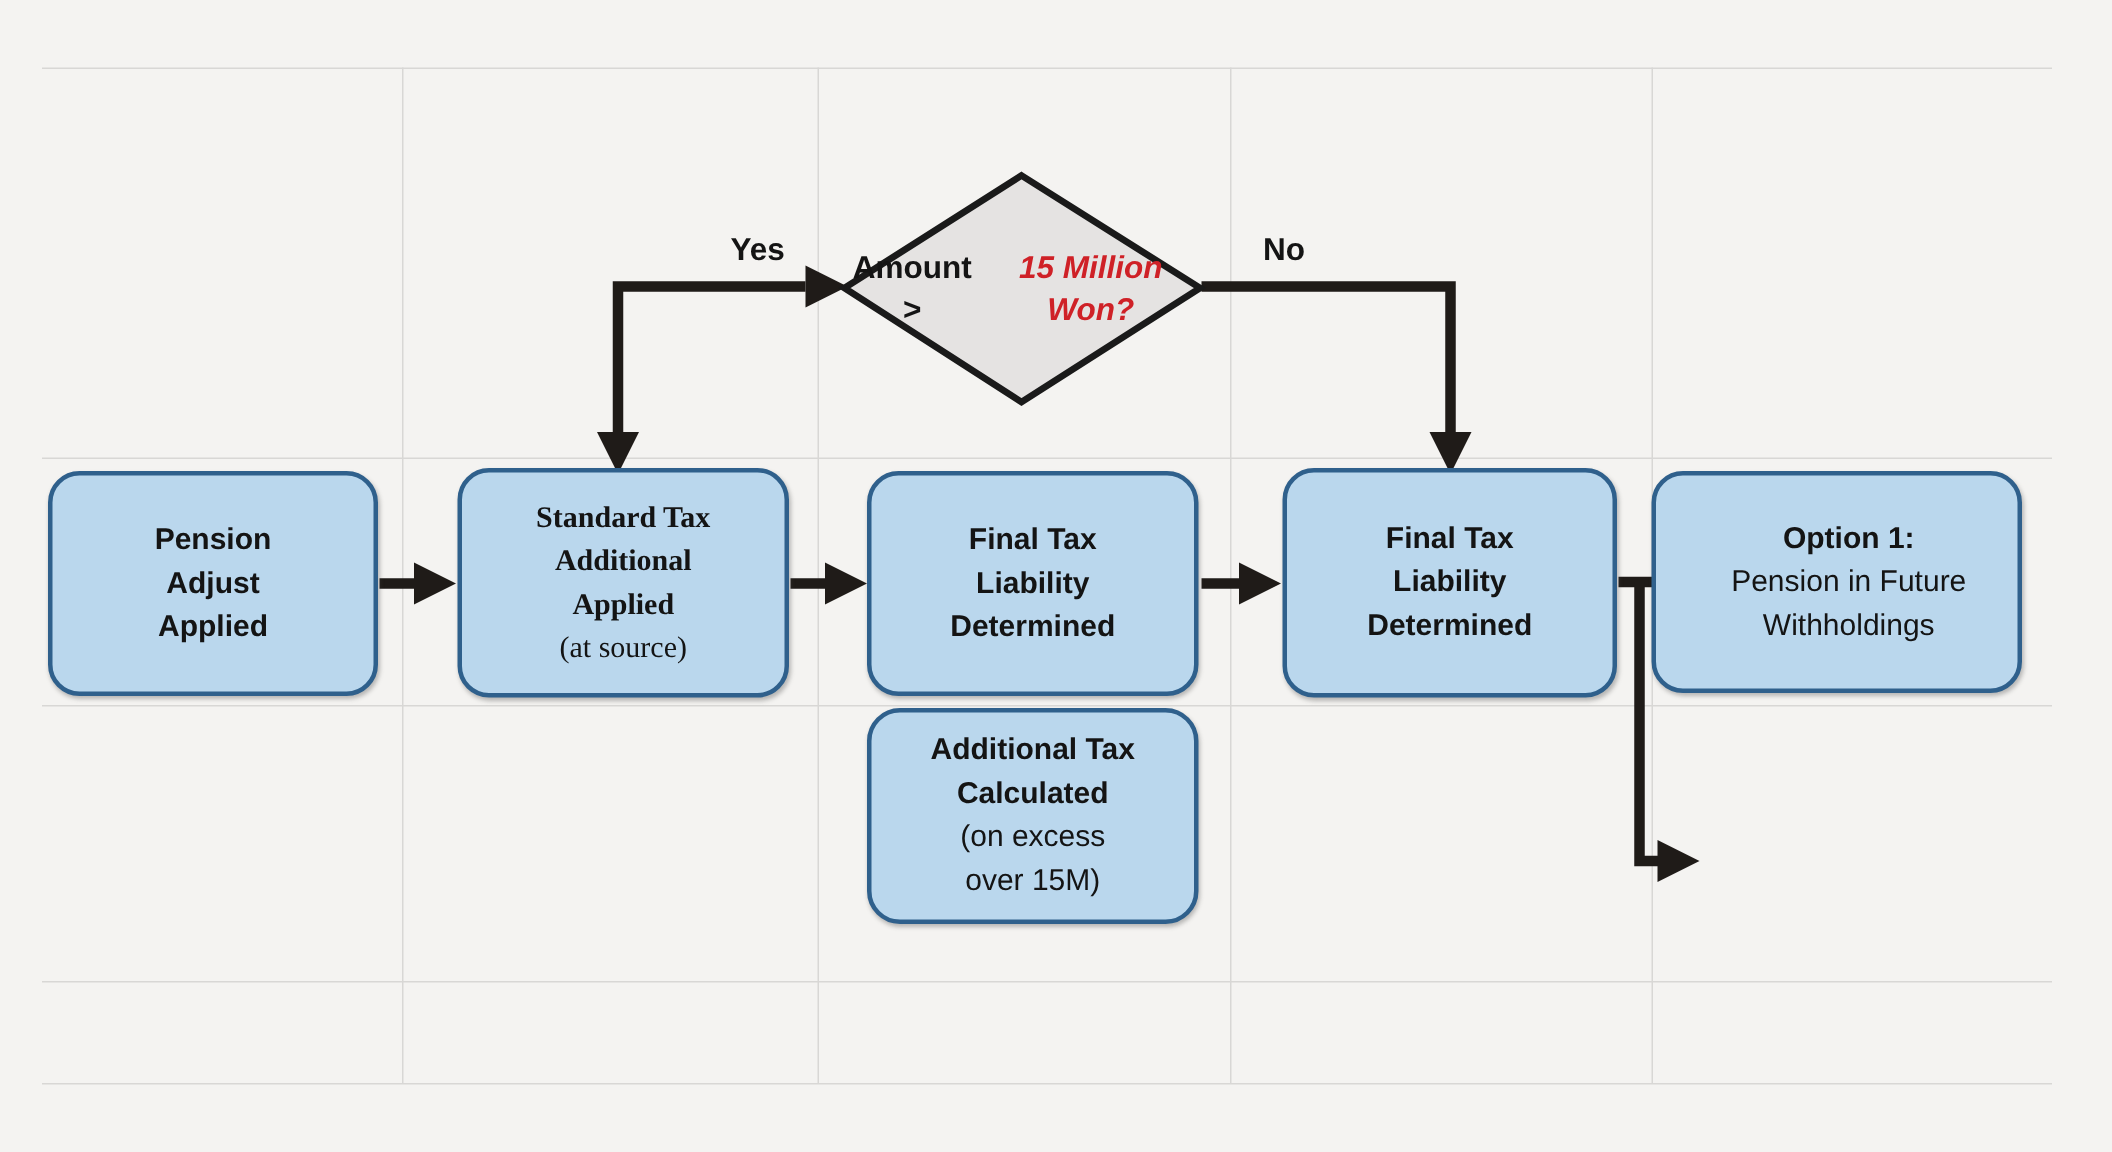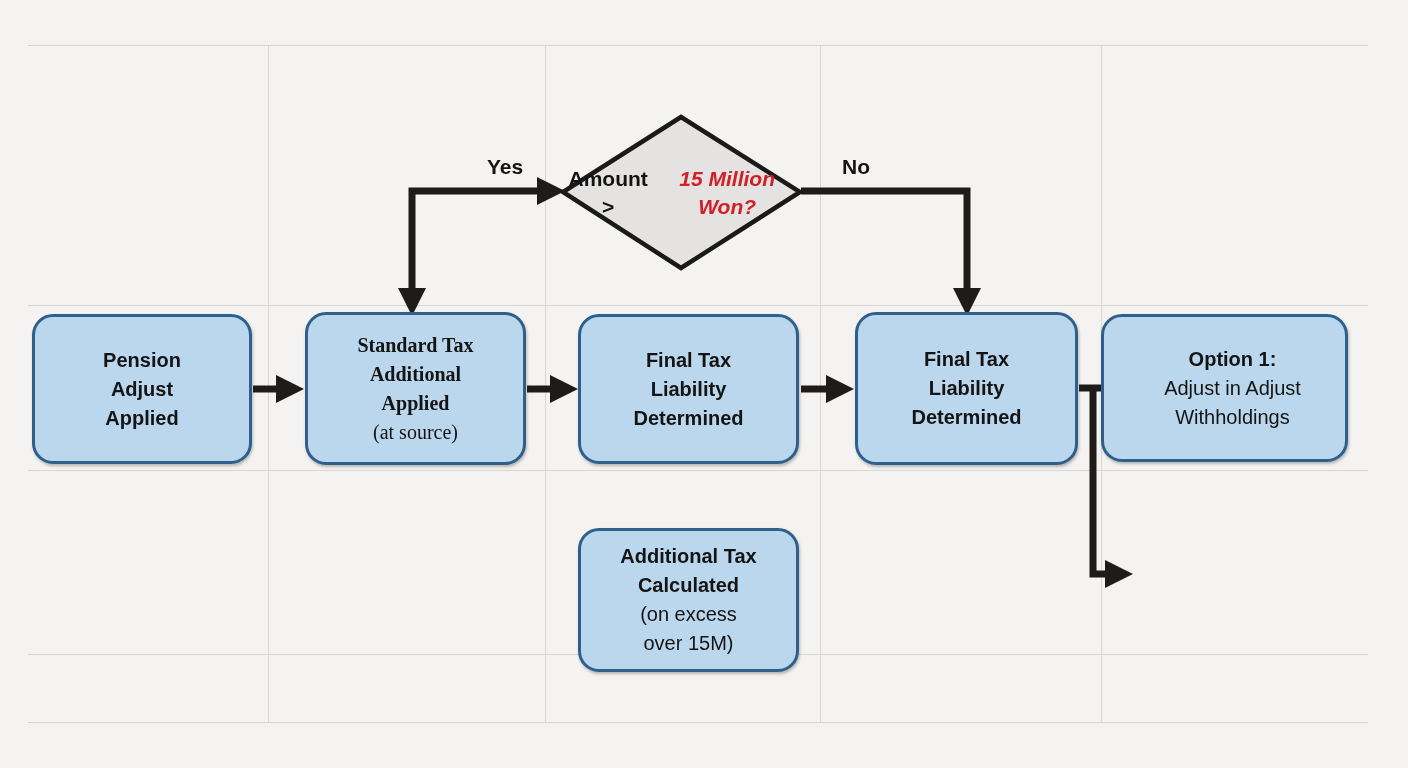--- a/index.html
+++ b/index.html
@@ -116,25 +116,25 @@
   </div>
 
   <div class="node" style="left:855px; top:312px; width:217px; height:147px;">
     <span class="nl b">Final Tax</span>
     <span class="nl b">Liability</span>
     <span class="nl b">Determined</span>
   </div>
 
   <div class="node" style="left:1101px; top:314px; width:225px; height:142px;padding-left:16px;">
     <span class="nl b">Option 1:</span>
-    <span class="nl r">Adjust in Adjust</span>
+    <span class="nl r">Pension in Future</span>
     <span class="nl r">Withholdings</span>
   </div>
 
-  <div class="node" style="left:578px; top:528px; width:215px; height:138px;">
+  <div class="node" style="left:578px; top:472px; width:215px; height:138px;border-radius:22px;">
     <span class="nl b">Additional Tax</span>
     <span class="nl b">Calculated</span>
     <span class="nl r">(on excess</span>
     <span class="nl r">over 15M)</span>
   </div>
 
 
 </div>
 
 </body></html>

